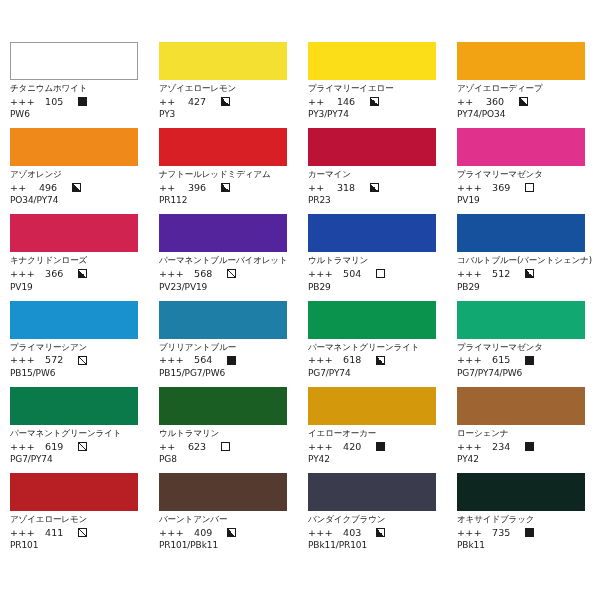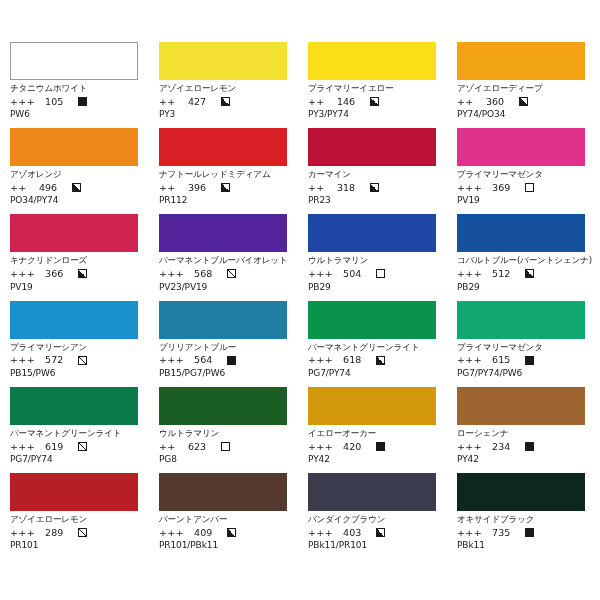--- a/index.html
+++ b/index.html
@@ -331,21 +331,21 @@
         <span class="opacity-icon opaque"></span>
       </div>
       <div class="pigment-code">PY42</div>
     </div>
 
     <div class="swatch-cell">
       <div class="swatch-chip" style="background-color: rgb(184, 31, 36);"></div>
       <div class="swatch-name">アゾイエローレモン</div>
       <div class="swatch-meta">
         <span class="lightfast">+++</span>
-        <span class="paint-no">289</span>
+        <span class="paint-no">411</span>
         <span class="opacity-icon semi-transparent"></span>
       </div>
       <div class="pigment-code">PR101</div>
     </div>
 
     <div class="swatch-cell">
       <div class="swatch-chip" style="background-color: rgb(85, 58, 47);"></div>
       <div class="swatch-name">バーントアンバー</div>
       <div class="swatch-meta">
         <span class="lightfast">+++</span>

